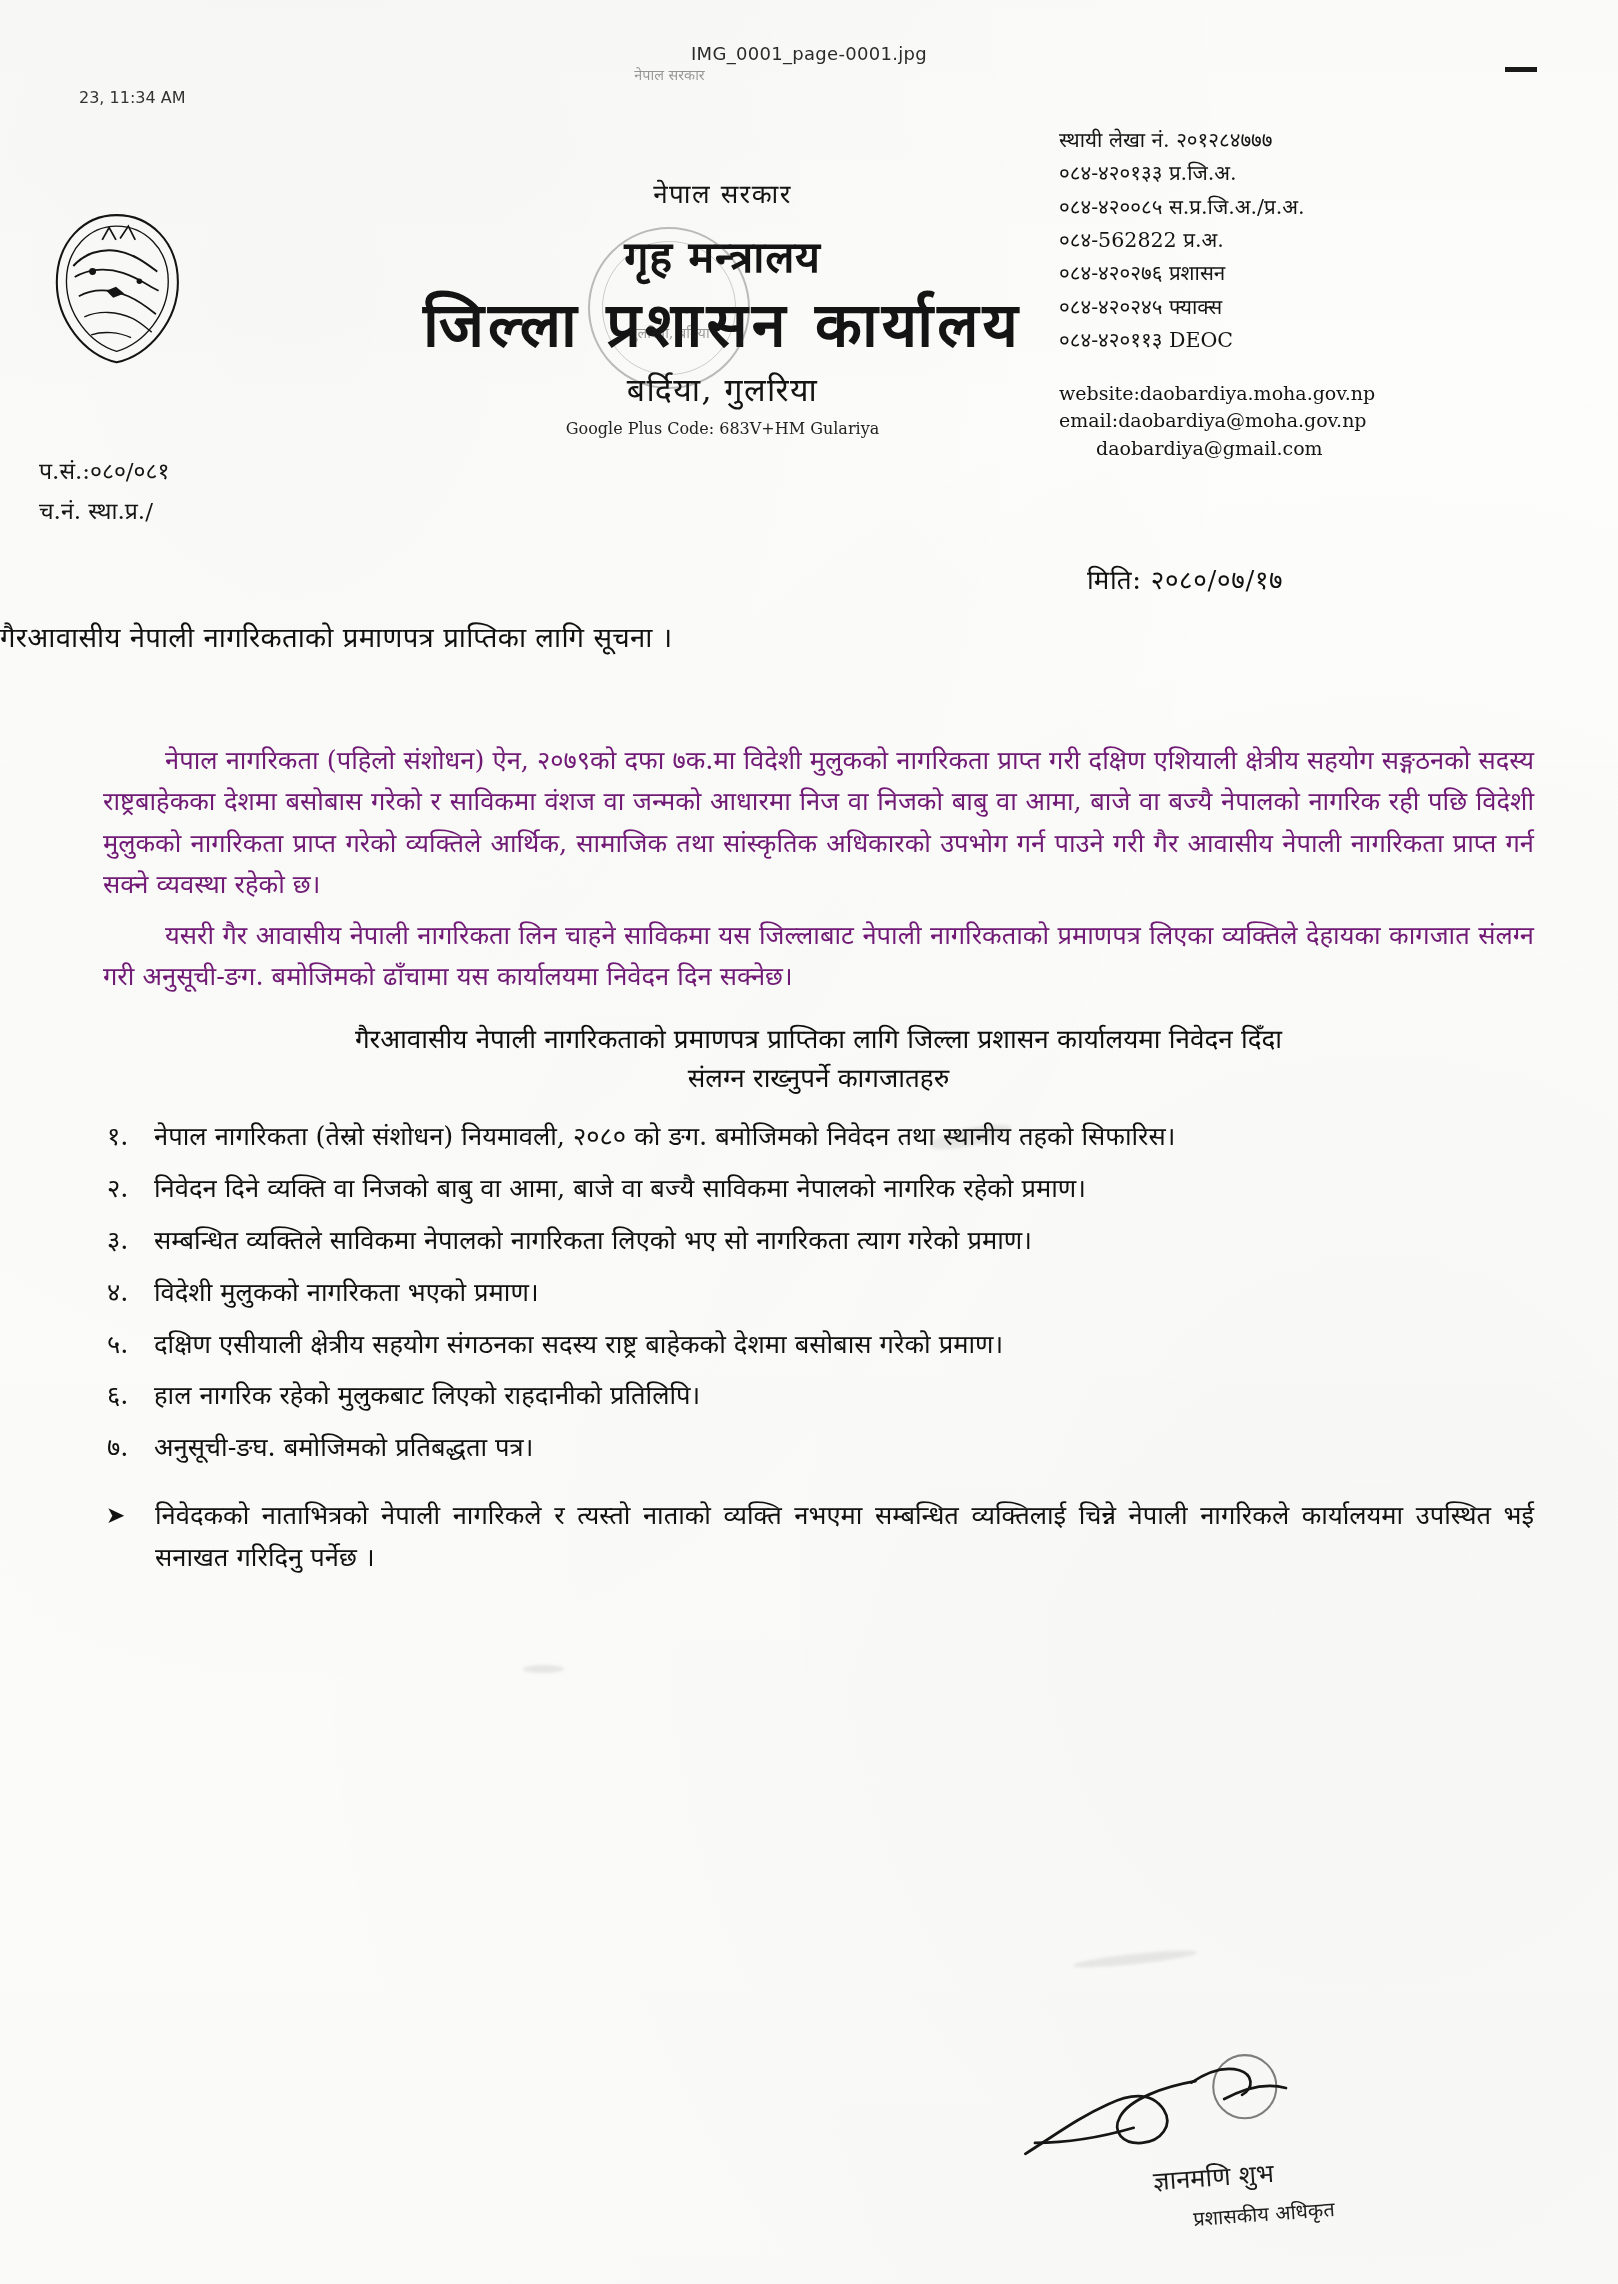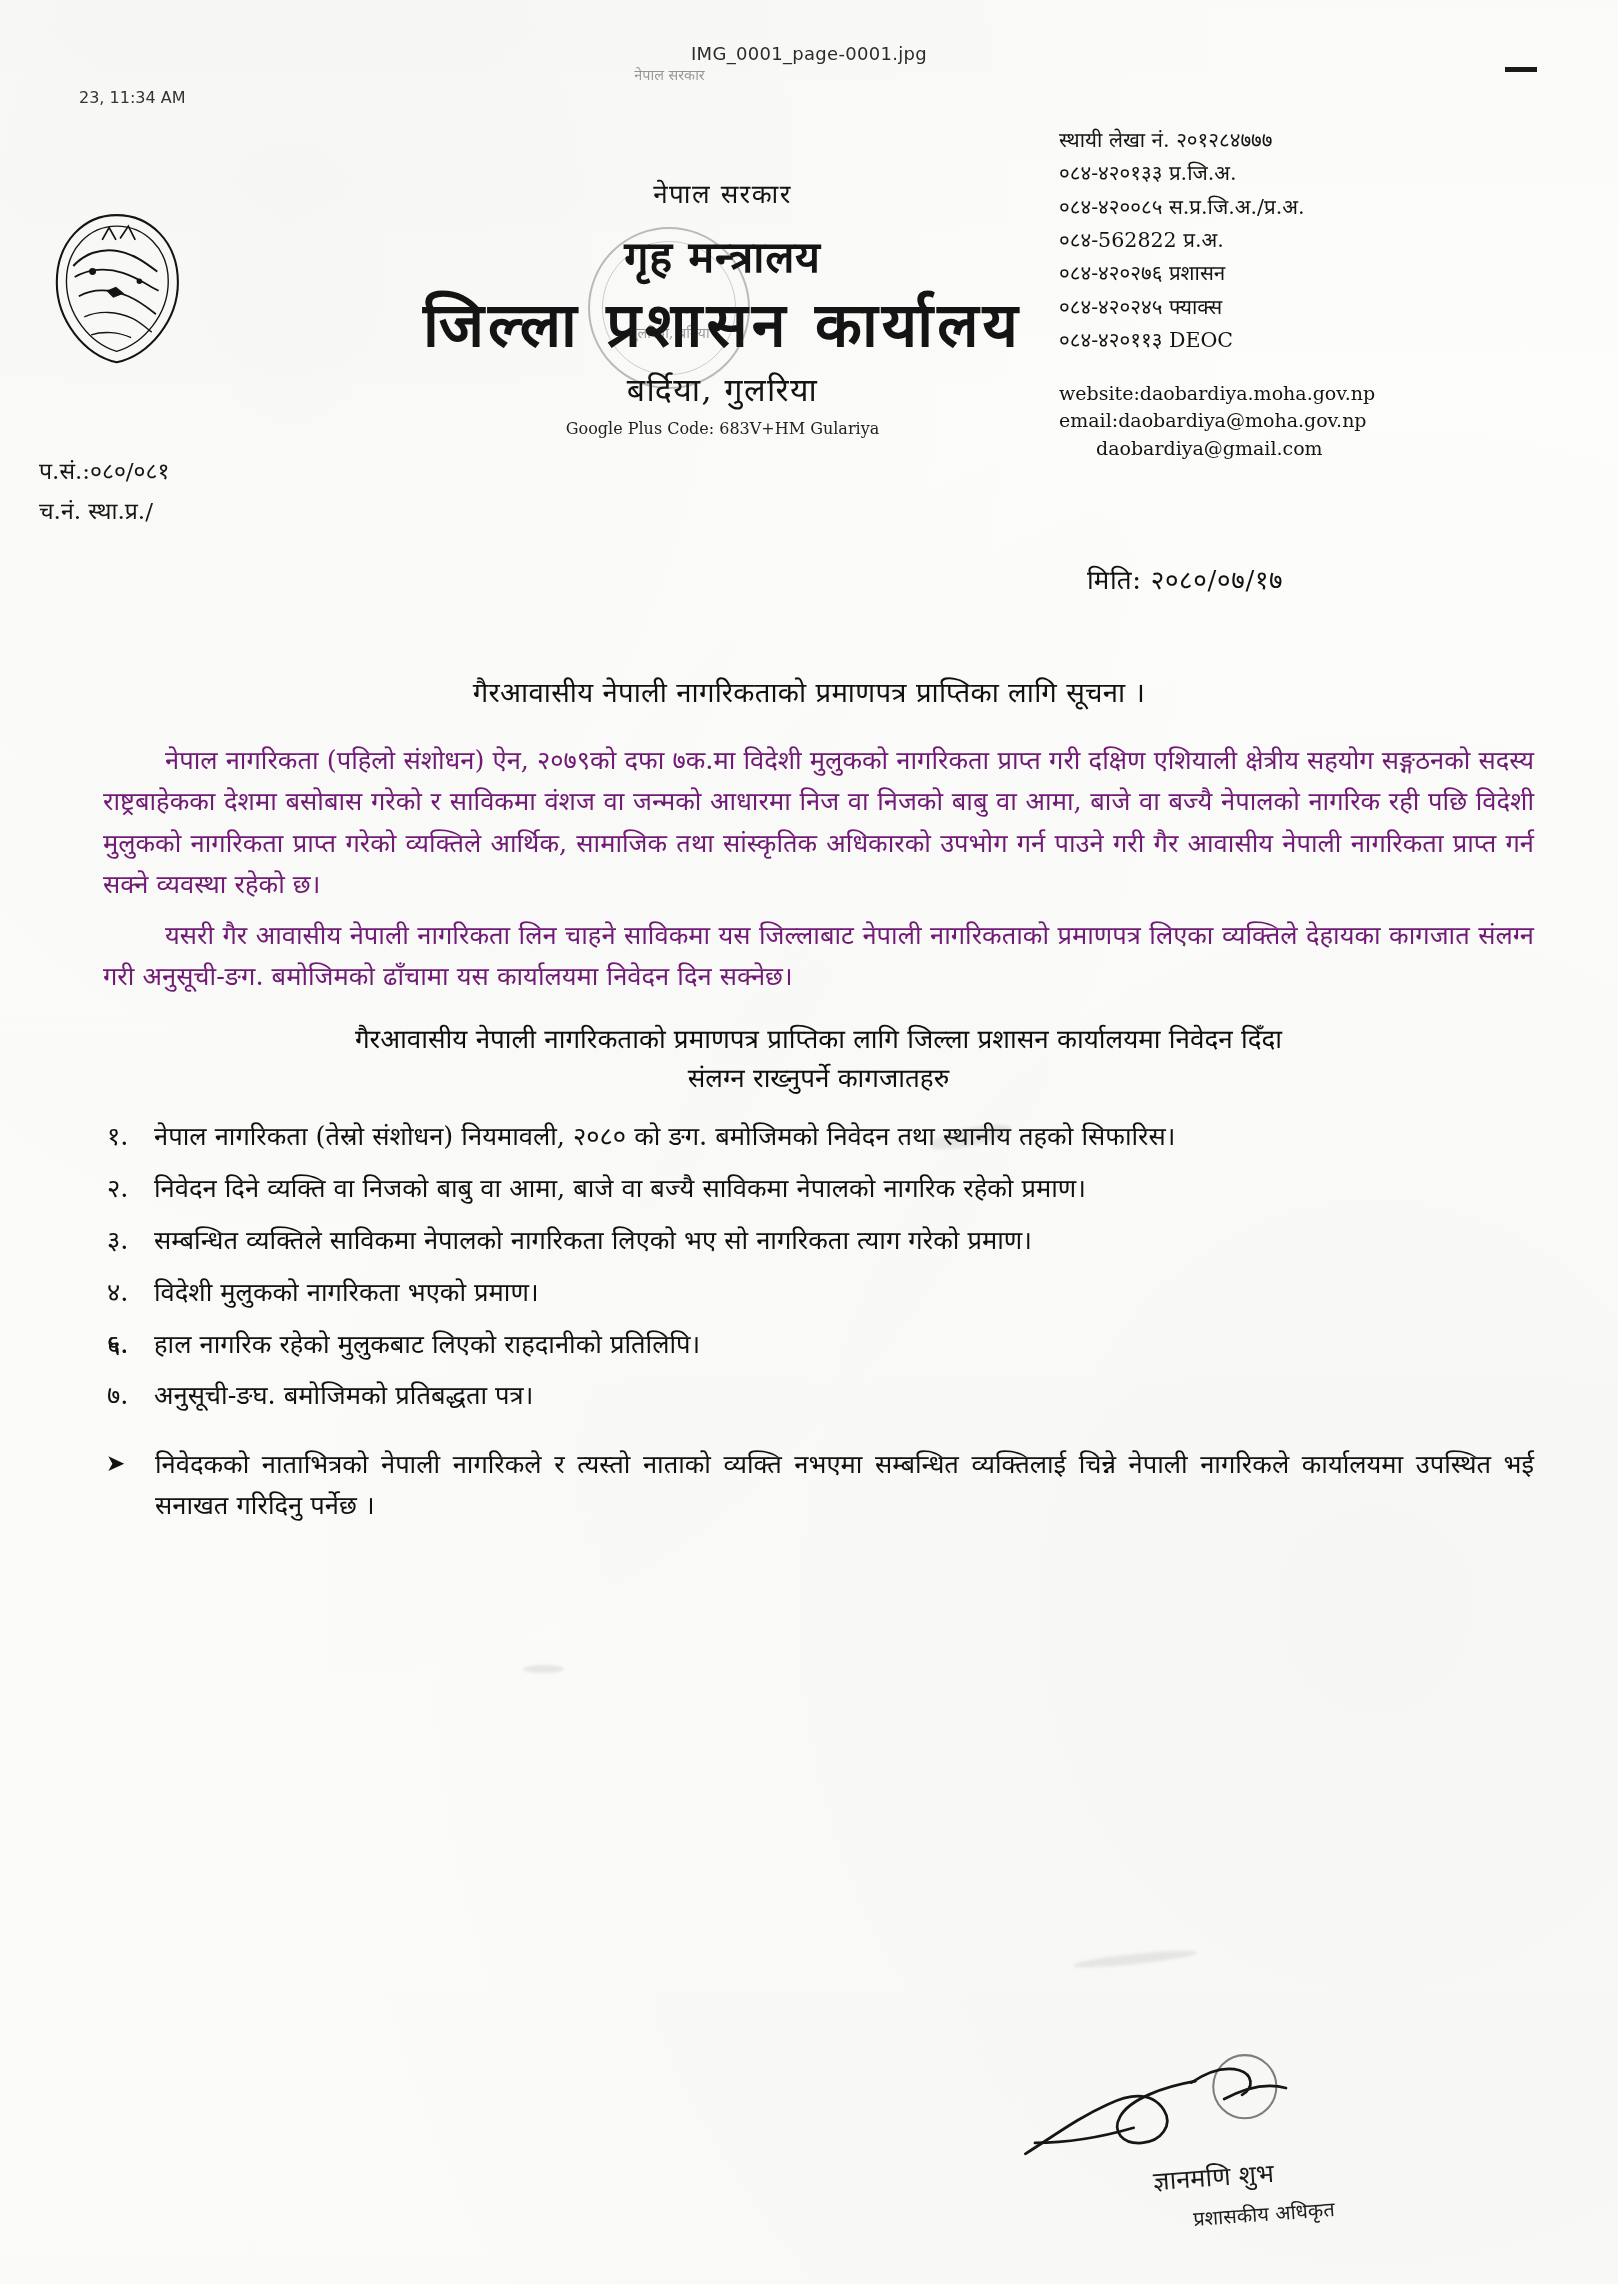--- a/index.html
+++ b/index.html
@@ -177,24 +177,24 @@
     left: 1087px;
     font-size: 26px;
     font-family: "DejaVu Serif", serif;
     color: #111;
     letter-spacing: 0.7px;
   }
 
   
   .subject {
     position: absolute;
-    top: 673px;
+    top: 618px;
     left: 0;
     width: 100%;
-    text-align: center;
+    text-align: left;
     font-size: 27.5px;
     font-family: "DejaVu Serif", serif;
     color: #101010;
     letter-spacing: 0.3px;
   }
 
   
   .body-wrap {
     position: absolute;
     top: 740px;
@@ -367,21 +367,21 @@
     <div class="sub-heading">
       <span>गैरआवासीय नेपाली नागरिकताको प्रमाणपत्र प्राप्तिका लागि जिल्ला प्रशासन कार्यालयमा निवेदन दिँदा</span>
       <span class="l2">संलग्न राख्नुपर्ने कागजातहरु</span>
     </div>
 
     <ol class="docs">
       <li><span class="num">१.</span><span>नेपाल नागरिकता (तेस्रो संशोधन) नियमावली, २०८० को ङग. बमोजिमको निवेदन तथा स्थानीय तहको सिफारिस।</span></li>
       <li><span class="num">२.</span><span>निवेदन दिने व्यक्ति वा निजको बाबु वा आमा, बाजे वा बज्यै साविकमा नेपालको नागरिक रहेको प्रमाण।</span></li>
       <li><span class="num">३.</span><span>सम्बन्धित व्यक्तिले साविकमा नेपालको नागरिकता लिएको भए सो नागरिकता त्याग गरेको प्रमाण।</span></li>
       <li><span class="num">४.</span><span>विदेशी मुलुकको नागरिकता भएको प्रमाण।</span></li>
-      <li><span class="num">५.</span></li>
+      <li><span class="num">५.</span><span>दक्षिण एसीयाली क्षेत्रीय सहयोग संगठनका सदस्य राष्ट्र बाहेकको देशमा बसोबास गरेको प्रमाण।</span></li>
       <li><span class="num">६.</span><span>हाल नागरिक रहेको मुलुकबाट लिएको राहदानीको प्रतिलिपि।</span></li>
       <li><span class="num">७.</span><span>अनुसूची-ङघ. बमोजिमको प्रतिबद्धता पत्र।</span></li>
     </ol>
 
     <div class="footnote">
       <span class="arrow">➤</span>
       <span>निवेदकको नाताभित्रको नेपाली नागरिकले र त्यस्तो नाताको व्यक्ति नभएमा सम्बन्धित व्यक्तिलाई चिन्ने नेपाली नागरिकले कार्यालयमा उपस्थित भई सनाखत गरिदिनु पर्नेछ ।</span>
     </div>
   </div>
 

